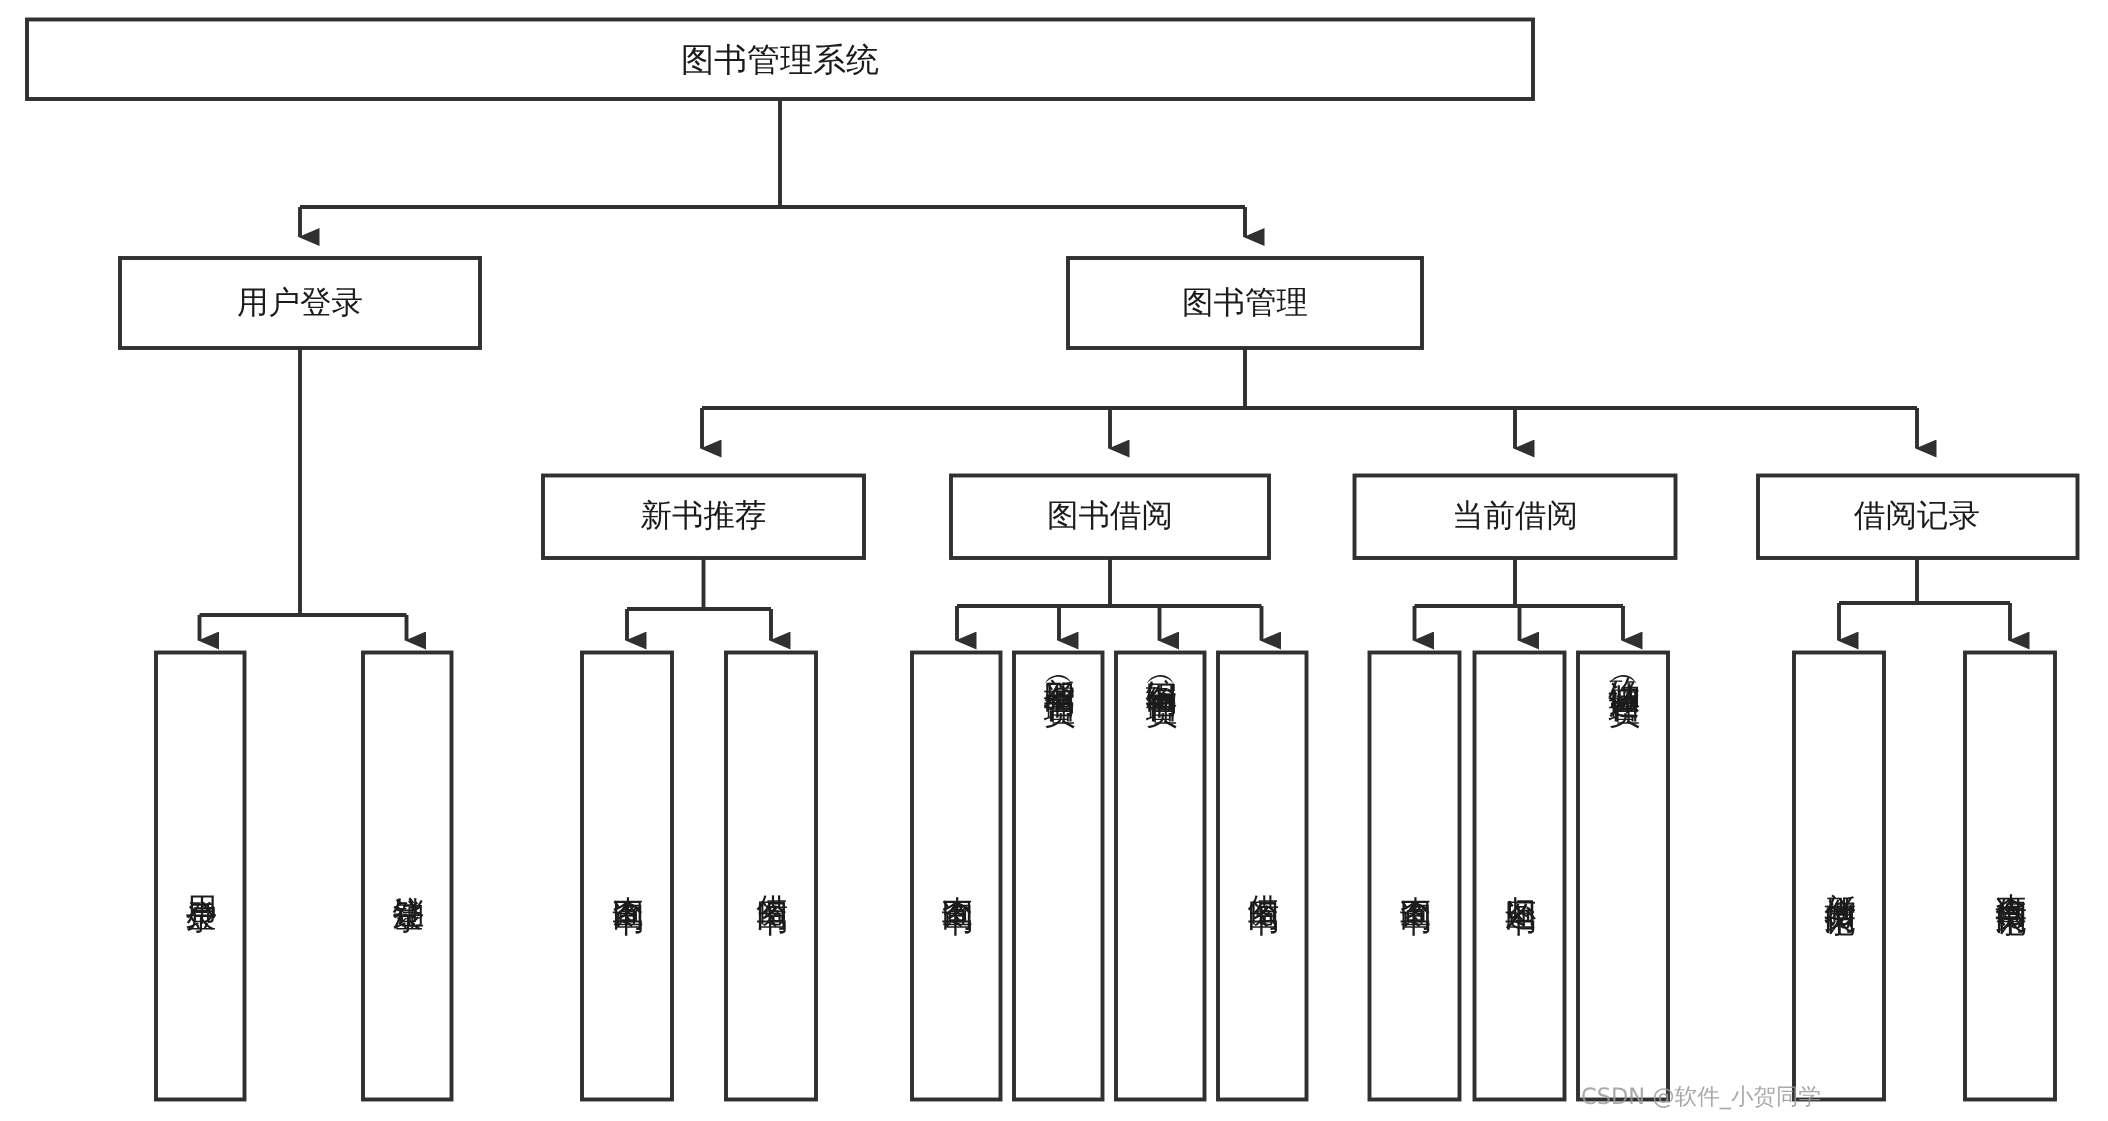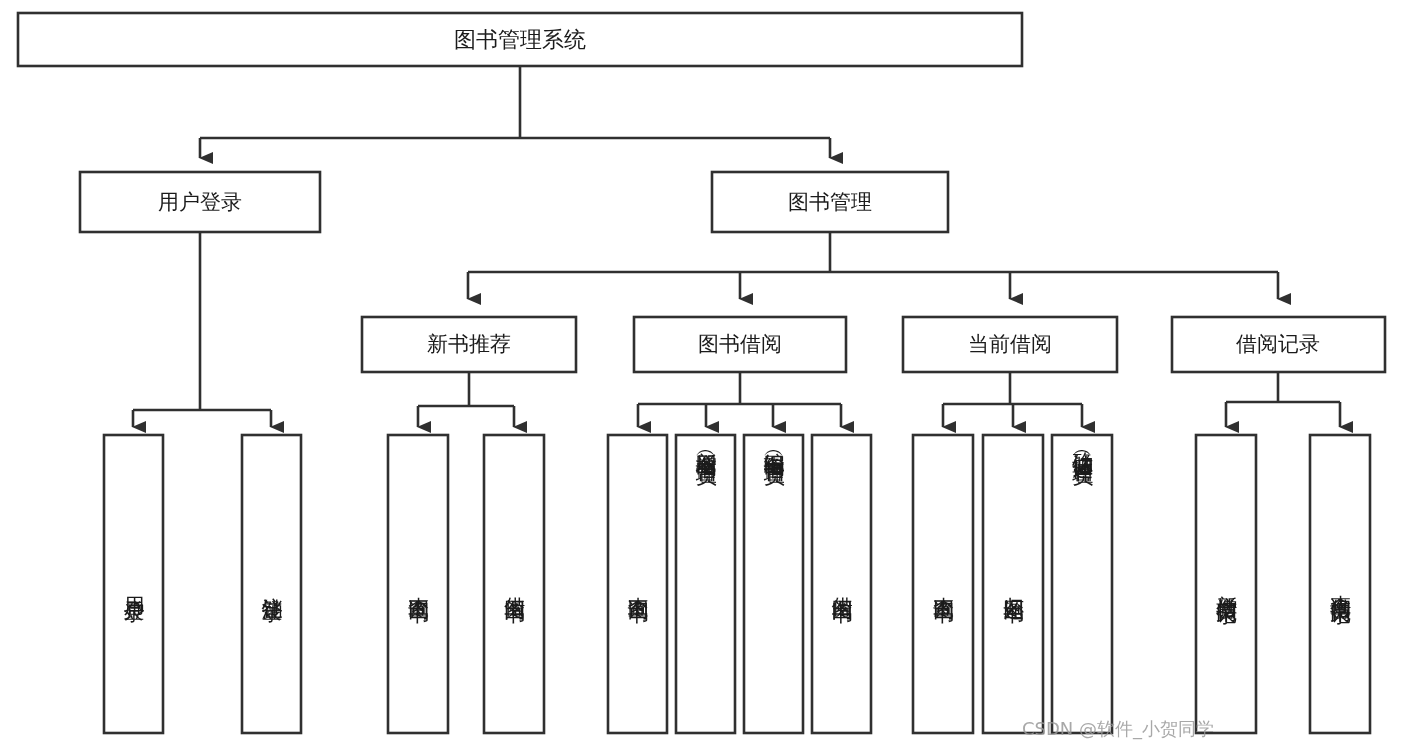--- a/index.html
+++ b/index.html
@@ -73,21 +73,21 @@
     line-height: 1.12;
     letter-spacing: 2px;
     color: #1b1b1b;
     white-space: nowrap;
   }
   #watermark {
     position: absolute;
     right: 10px;
     bottom: 6px;
     font-family: "DejaVu Sans", "Liberation Sans", sans-serif;
-    font-size: 18px;
+    font-size: 15px;
     color: #9a9a9a;
     opacity: 0.85;
     white-space: nowrap;
   }
 </style>
 </head>
 <body>
 
 <div id="diagram-root">
 

